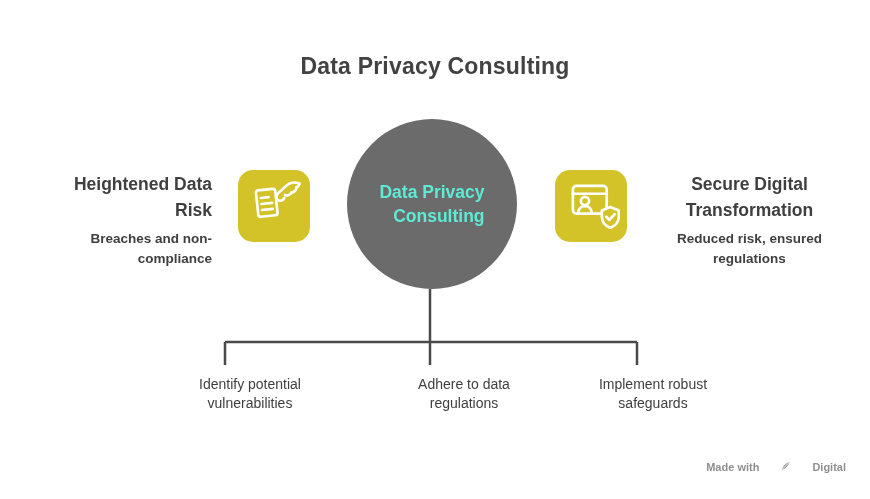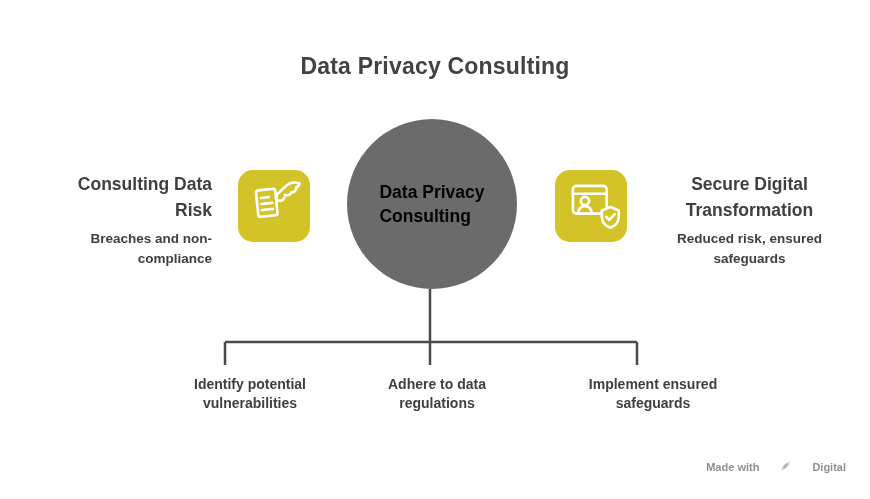--- a/index.html
+++ b/index.html
@@ -26,22 +26,22 @@
     text-align: center;
     font-size: 23px; font-weight: bold; letter-spacing: 0.2px;
     color: var(--title-gray);
   }
 
   .circle {
     position: absolute; left: 347px; top: 119px;
     width: 170px; height: 170px; border-radius: 50%;
     background: var(--circle-gray);
     display: flex; align-items: center; justify-content: center;
-    text-align: left;
-    color: #000000; font-size: 17.5px; font-weight: bold; line-height: 24px;
+    text-align: right;
+    color: #5eead4; font-size: 17.5px; font-weight: bold; line-height: 24px;
   }
 
   .icon-box {
     position: absolute; width: 72px; height: 72px;
     background: var(--accent-yellow); border-radius: 15px;
     display: flex; align-items: center; justify-content: center;
   }
   .icon-box.left  { left: 238px; top: 170px; }
   .icon-box.right { left: 555px; top: 170px; }
   .icon-box svg { width: 58px; height: 58px; }
@@ -60,41 +60,41 @@
   }
   .align-right { left: 38px; width: 174px; text-align: right; }
   .align-left  { left: 652px; width: 195px; text-align: center; }
 
   .connector { position: absolute; left: 200px; top: 280px; width: 470px; height: 100px; }
   .connector path { fill: none; stroke: var(--line-gray); stroke-width: 2.5; stroke-linejoin: round; }
 
   .branch-label {
     position: absolute; top: 375px;
     width: 150px; text-align: center;
-    font-size: 14px; font-weight: bold; line-height: 19px;
+    font-size: 14px; font-weight: normal; line-height: 19px;
     color: var(--text-dark);
   }
   .branch-1 { left: 175px; }
-  .branch-2 { left: 362px; }
+  .branch-2 { left: 389px; }
   .branch-3 { left: 578px; }
 
   .footer {
     position: absolute; top: 460px; right: 24px;
     display: flex; align-items: center; gap: 20px;
     font-size: 11px; font-weight: bold;
     color: var(--footer-gray);
   }
   .footer svg { width: 13px; height: 13px; display: block; }
 </style>
 </head>
 <body>
 
 <div class="title">Data Privacy Consulting</div>
 
-<div class="side-heading align-right pre">Consulting Data
+<div class="side-heading align-right pre">Heightened Data
 Risk</div>
 <div class="side-desc align-right pre">Breaches and non-
 compliance</div>
 <div class="icon-box left">
   <span>
     <svg viewBox="0 0 48 48" aria-hidden="true">
       <g class="icon-stroke" transform="rotate(-6 18 23)">
         <rect x="10" y="12" width="16" height="22" rx="2"></rect>
         <path d="M13.5 18.5 H20"></path>
         <path d="M13.5 23.5 H22.5"></path>
@@ -123,31 +123,31 @@
         <path d="M13.5 31.5 C13.5 27.8 15.8 25.8 19 25.8 C22.2 25.8 24.5 27.8 24.5 31.5"></path>
       </g>
       <path class="icon-fill-accent" d="M40 26.5 L47 29.3 V34.5 C47 39 44.2 42 40 43.6 C35.8 42 33 39 33 34.5 V29.3 Z"></path>
       <path class="icon-stroke" d="M36.6 34.6 L39.2 37.2 L43.6 32.4"></path>
     </svg>
   </span>
 </div>
 <div class="side-heading align-left pre">Secure Digital
 Transformation</div>
 <div class="side-desc align-left pre">Reduced risk, ensured
-safeguards</div>
+regulations</div>
 
 <svg class="connector" viewBox="0 0 470 100" aria-hidden="true">
   <path d="M230 9 V62 M25 62 H437 M25 62 V85 M230 62 V85 M437 62 V85"></path>
 </svg>
 
 <div class="branch-label branch-1 pre">Identify potential
 vulnerabilities</div>
 <div class="branch-label branch-2 pre">Adhere to data
 regulations</div>
-<div class="branch-label branch-3 pre">Implement ensured
+<div class="branch-label branch-3 pre">Implement robust
 safeguards</div>
 
 <div class="footer">
   <span>Made with</span>
   <span>
     <svg viewBox="0 0 16 16" aria-hidden="true">
       <path d="M3 13 C5 7 9 3 13.2 2.8 C11.4 7 7.2 11.2 3 13 Z" fill="#909090"></path>
       <path d="M3.6 12.2 C6.4 8.6 9.4 5.6 12.2 3.8" stroke="#ffffff" stroke-width="1" fill="none"></path>
     </svg>
   </span>

